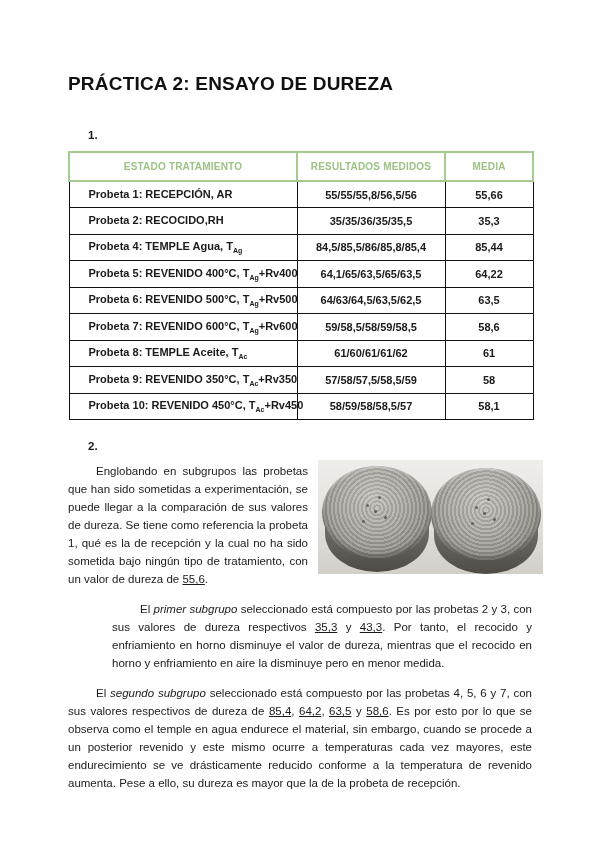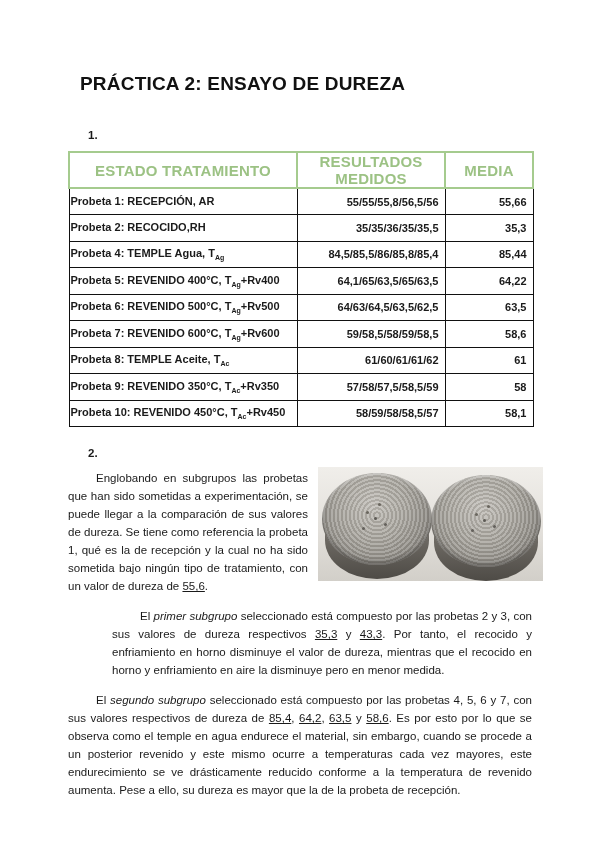--- a/index.html
+++ b/index.html
@@ -6,44 +6,44 @@
   html, body { background: #ffffff; }
   body {
     width: 600px; height: 848px; overflow: hidden;
     font-family: "Liberation Sans", sans-serif;
     color: #1a1a1a;
   }
   .page { padding: 73px 68px 0 68px; width: 600px; }
 
   .doc-title {
     font-size: 19px; font-weight: bold; letter-spacing: 0.2px;
-    color: #111; margin-bottom: 34px; margin-left: 12px;
+    color: #111; margin-bottom: 34px;
   }
 
   .num-heading {
     display: flex; font-size: 11.5px; font-weight: bold;
     padding-left: 20px; margin-bottom: 10px;
   }
   .num-heading .num { width: 20px; flex: none; }
 
   table.results {
     border-collapse: collapse; width: 464px; table-layout: fixed;
     font-size: 11px;
   }
   col.c1 { width: 228px; } col.c2 { width: 148px; } col.c3 { width: 88px; }
   table.results th {
     border: 2px solid #A5CB8E; color: #9CC284;
     font-weight: bold; text-align: center; height: 29px;
-    font-size: 15px; letter-spacing: 0.2px;
+    font-size: 10px; letter-spacing: 0.2px;
   }
   table.results td {
     border: 1.6px solid #111; height: 26.5px; font-weight: bold;
-    padding: 0 6px; text-align: right; white-space: nowrap;
+    padding: 0 6px; text-align: center; white-space: nowrap;
   }
-  table.results tbody tr td:first-child { text-align: left; padding-left: 1px; }
+  table.results tbody tr td:first-child { text-align: left; padding-left: 19px; }
   table.results tbody tr:first-child td { border-top: 2px solid #111; }
   table.results sub { font-size: 7px; vertical-align: -3px; }
 
   .section2 { margin-top: 20px; }
   .para {
     font-size: 11.5px; line-height: 18px; text-align: justify;
     margin-top: 12px;
   }
   .para .indent { display: inline-block; width: 28px; }
   .para i { font-style: italic; }

